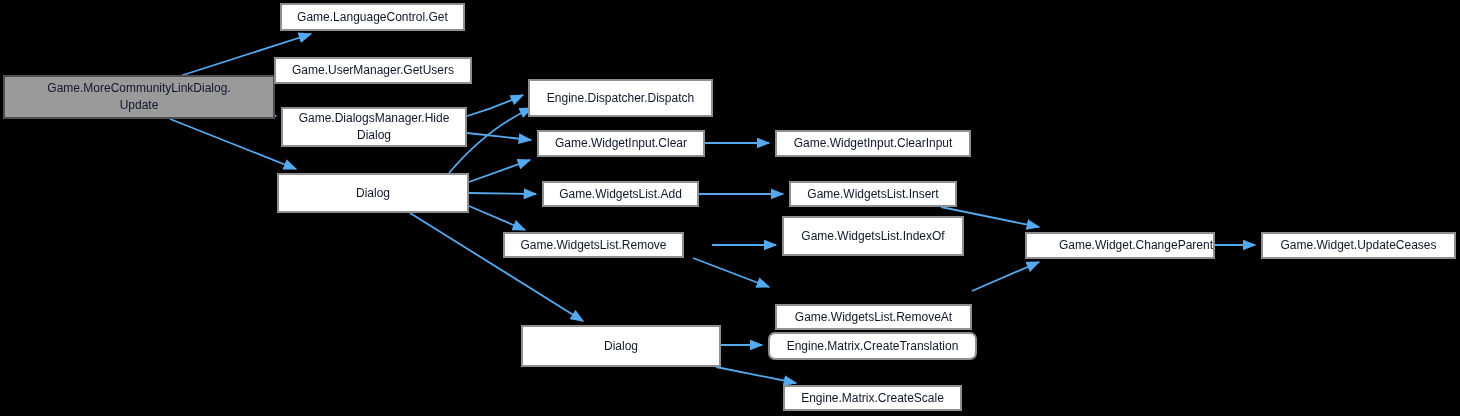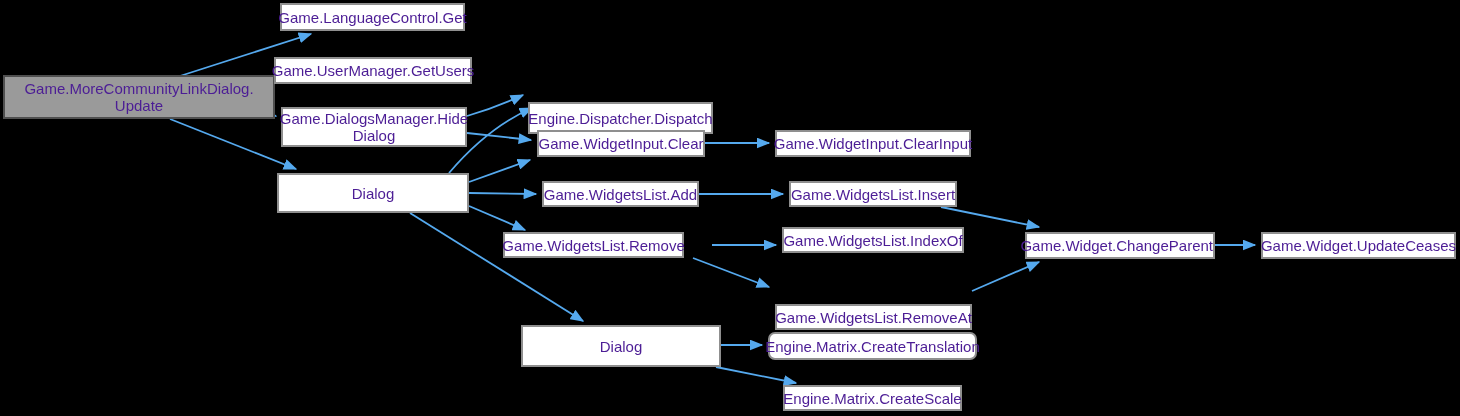--- a/index.html
+++ b/index.html
@@ -18,22 +18,22 @@
   }
   .edges-svg path.edge {
     fill: none;
     stroke-width: 1.8px;
   }
   .node {
     position: absolute;
     box-sizing: border-box;
     background: #ffffff;
     border: 2px solid #8f8f8f;
-    color: #4c1d95;
-    font-size: 15px;
+    color: #0f172a;
+    font-size: 12px;
     line-height: 17px;
     display: flex;
     flex-direction: column;
     align-items: center;
     justify-content: center;
     text-align: center;
     white-space: nowrap;
     cursor: pointer;
   }
   .node.focus {
@@ -87,39 +87,39 @@
       <div class="node" style="left: 274px; top: 57px; width: 198px; height: 27px;">
         <span>Game.UserManager.GetUsers</span>
       </div>
       <div class="node" style="left: 281px; top: 107px; width: 186px; height: 40px;">
         <span>Game.DialogsManager.Hide</span>
         <span>Dialog</span>
       </div>
       <div class="node" style="left: 277px; top: 173px; width: 192px; height: 40px;">
         <span>Dialog</span>
       </div>
-      <div class="node" style="left: 528px; top: 79px; width: 185px; height: 32px; margin-top: 23px;">
+      <div class="node" style="left: 528px; top: 79px; width: 185px; height: 38px;">
         <span>Engine.Dispatcher.Dispatch</span>
       </div>
       <div class="node" style="left: 537px; top: 130px; width: 168px; height: 27px;">
         <span>Game.WidgetInput.Clear</span>
       </div>
       <div class="node" style="left: 775px; top: 130px; width: 196px; height: 27px;">
         <span>Game.WidgetInput.ClearInput</span>
       </div>
       <div class="node" style="left: 542px; top: 181px; width: 157px; height: 26px;">
         <span>Game.WidgetsList.Add</span>
       </div>
       <div class="node" style="left: 789px; top: 181px; width: 168px; height: 26px;">
         <span>Game.WidgetsList.Insert</span>
       </div>
       <div class="node" style="left: 503px; top: 232px; width: 181px; height: 26px;">
         <span>Game.WidgetsList.Remove</span>
       </div>
-      <div class="node" style="left: 782px; top: 227px; width: 182px; height: 26px;">
+      <div class="node" style="left: 782px; top: 216px; width: 182px; height: 40px;">
         <span>Game.WidgetsList.IndexOf</span>
       </div>
       <div class="node" style="left: 1025px; top: 232px; width: 190px; height: 27px; align-items: flex-end;">
         <span>Game.Widget.ChangeParent</span>
       </div>
       <div class="node" style="left: 1261px; top: 232px; width: 195px; height: 27px;">
         <span>Game.Widget.UpdateCeases</span>
       </div>
       <div class="node" style="left: 775px; top: 283px; width: 197px; height: 26px; margin-top: 21px;">
         <span>Game.WidgetsList.RemoveAt</span>

